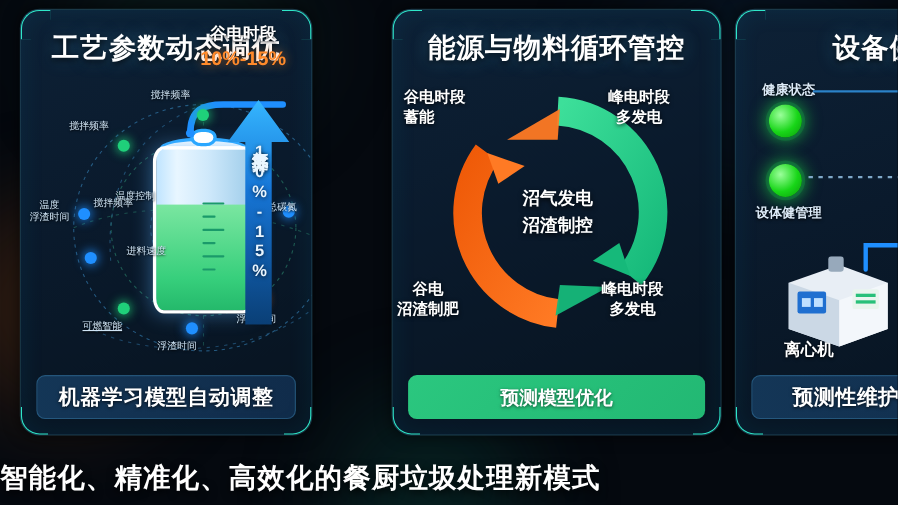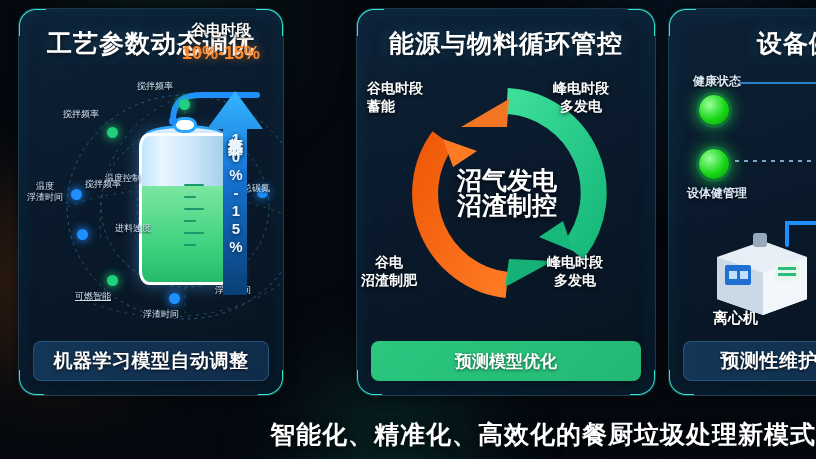--- a/index.html
+++ b/index.html
@@ -116,21 +116,21 @@
     position:absolute; left:50%; top:36px; transform:translateX(-50%);
     writing-mode:vertical-rl; text-orientation:upright;
     color:#eaf6ff; font-size:15px; font-weight:bold; letter-spacing:1px;
     text-shadow:0 1px 4px rgba(0,0,0,.7); white-space:nowrap;
   }
 
   
   .cycle{ position:absolute; left:0; top:46px; width:300px; height:276px; }
   .cycle-center{
     position:absolute; left:50%; top:50%; transform:translate(-50%,-50%);
-    text-align:left; color:#ffffff; font-size:25px; font-weight:bold; line-height:25px;
+    text-align:left; color:#ffffff; font-size:16px; font-weight:bold; line-height:25px;
     text-shadow:0 2px 5px rgba(0,0,0,.85); white-space:nowrap;
   }
   .cyc-label{
     position:absolute; color:#ffffff; font-size:14px; font-weight:bold; line-height:18px;
     text-align:center; white-space:nowrap; text-shadow:0 1px 4px rgba(0,0,0,.9);
   }
 
   
   .eq-label{
     position:absolute; color:#dceaf7; font-size:12px; font-weight:bold;
@@ -138,21 +138,21 @@
   }
   .status-led{
     position:absolute; width:30px; height:30px; border-radius:50%;
     background:radial-gradient(circle at 35% 32%,#9bff9b,#18d618 55%,#0a9a0a 100%);
     box-shadow:0 0 14px 4px rgba(30,220,70,.55), 0 0 0 3px rgba(16,90,60,.55);
   }
   .machine-box{ position:absolute; }
 
   
   .caption{
-    position:absolute; left:0; right:0; bottom:8px; text-align:right;
+    position:absolute; left:0; right:0; bottom:8px; text-align:left;
     color:#ffffff; font-size:25px; font-weight:bold; letter-spacing:1px;
     text-shadow:0 2px 8px rgba(0,0,0,.9);
     white-space:nowrap;
   }
 </style>
 </head>
 <body>
 
 <div class="bg-glow g1"></div>
 <div class="bg-glow g2"></div>

